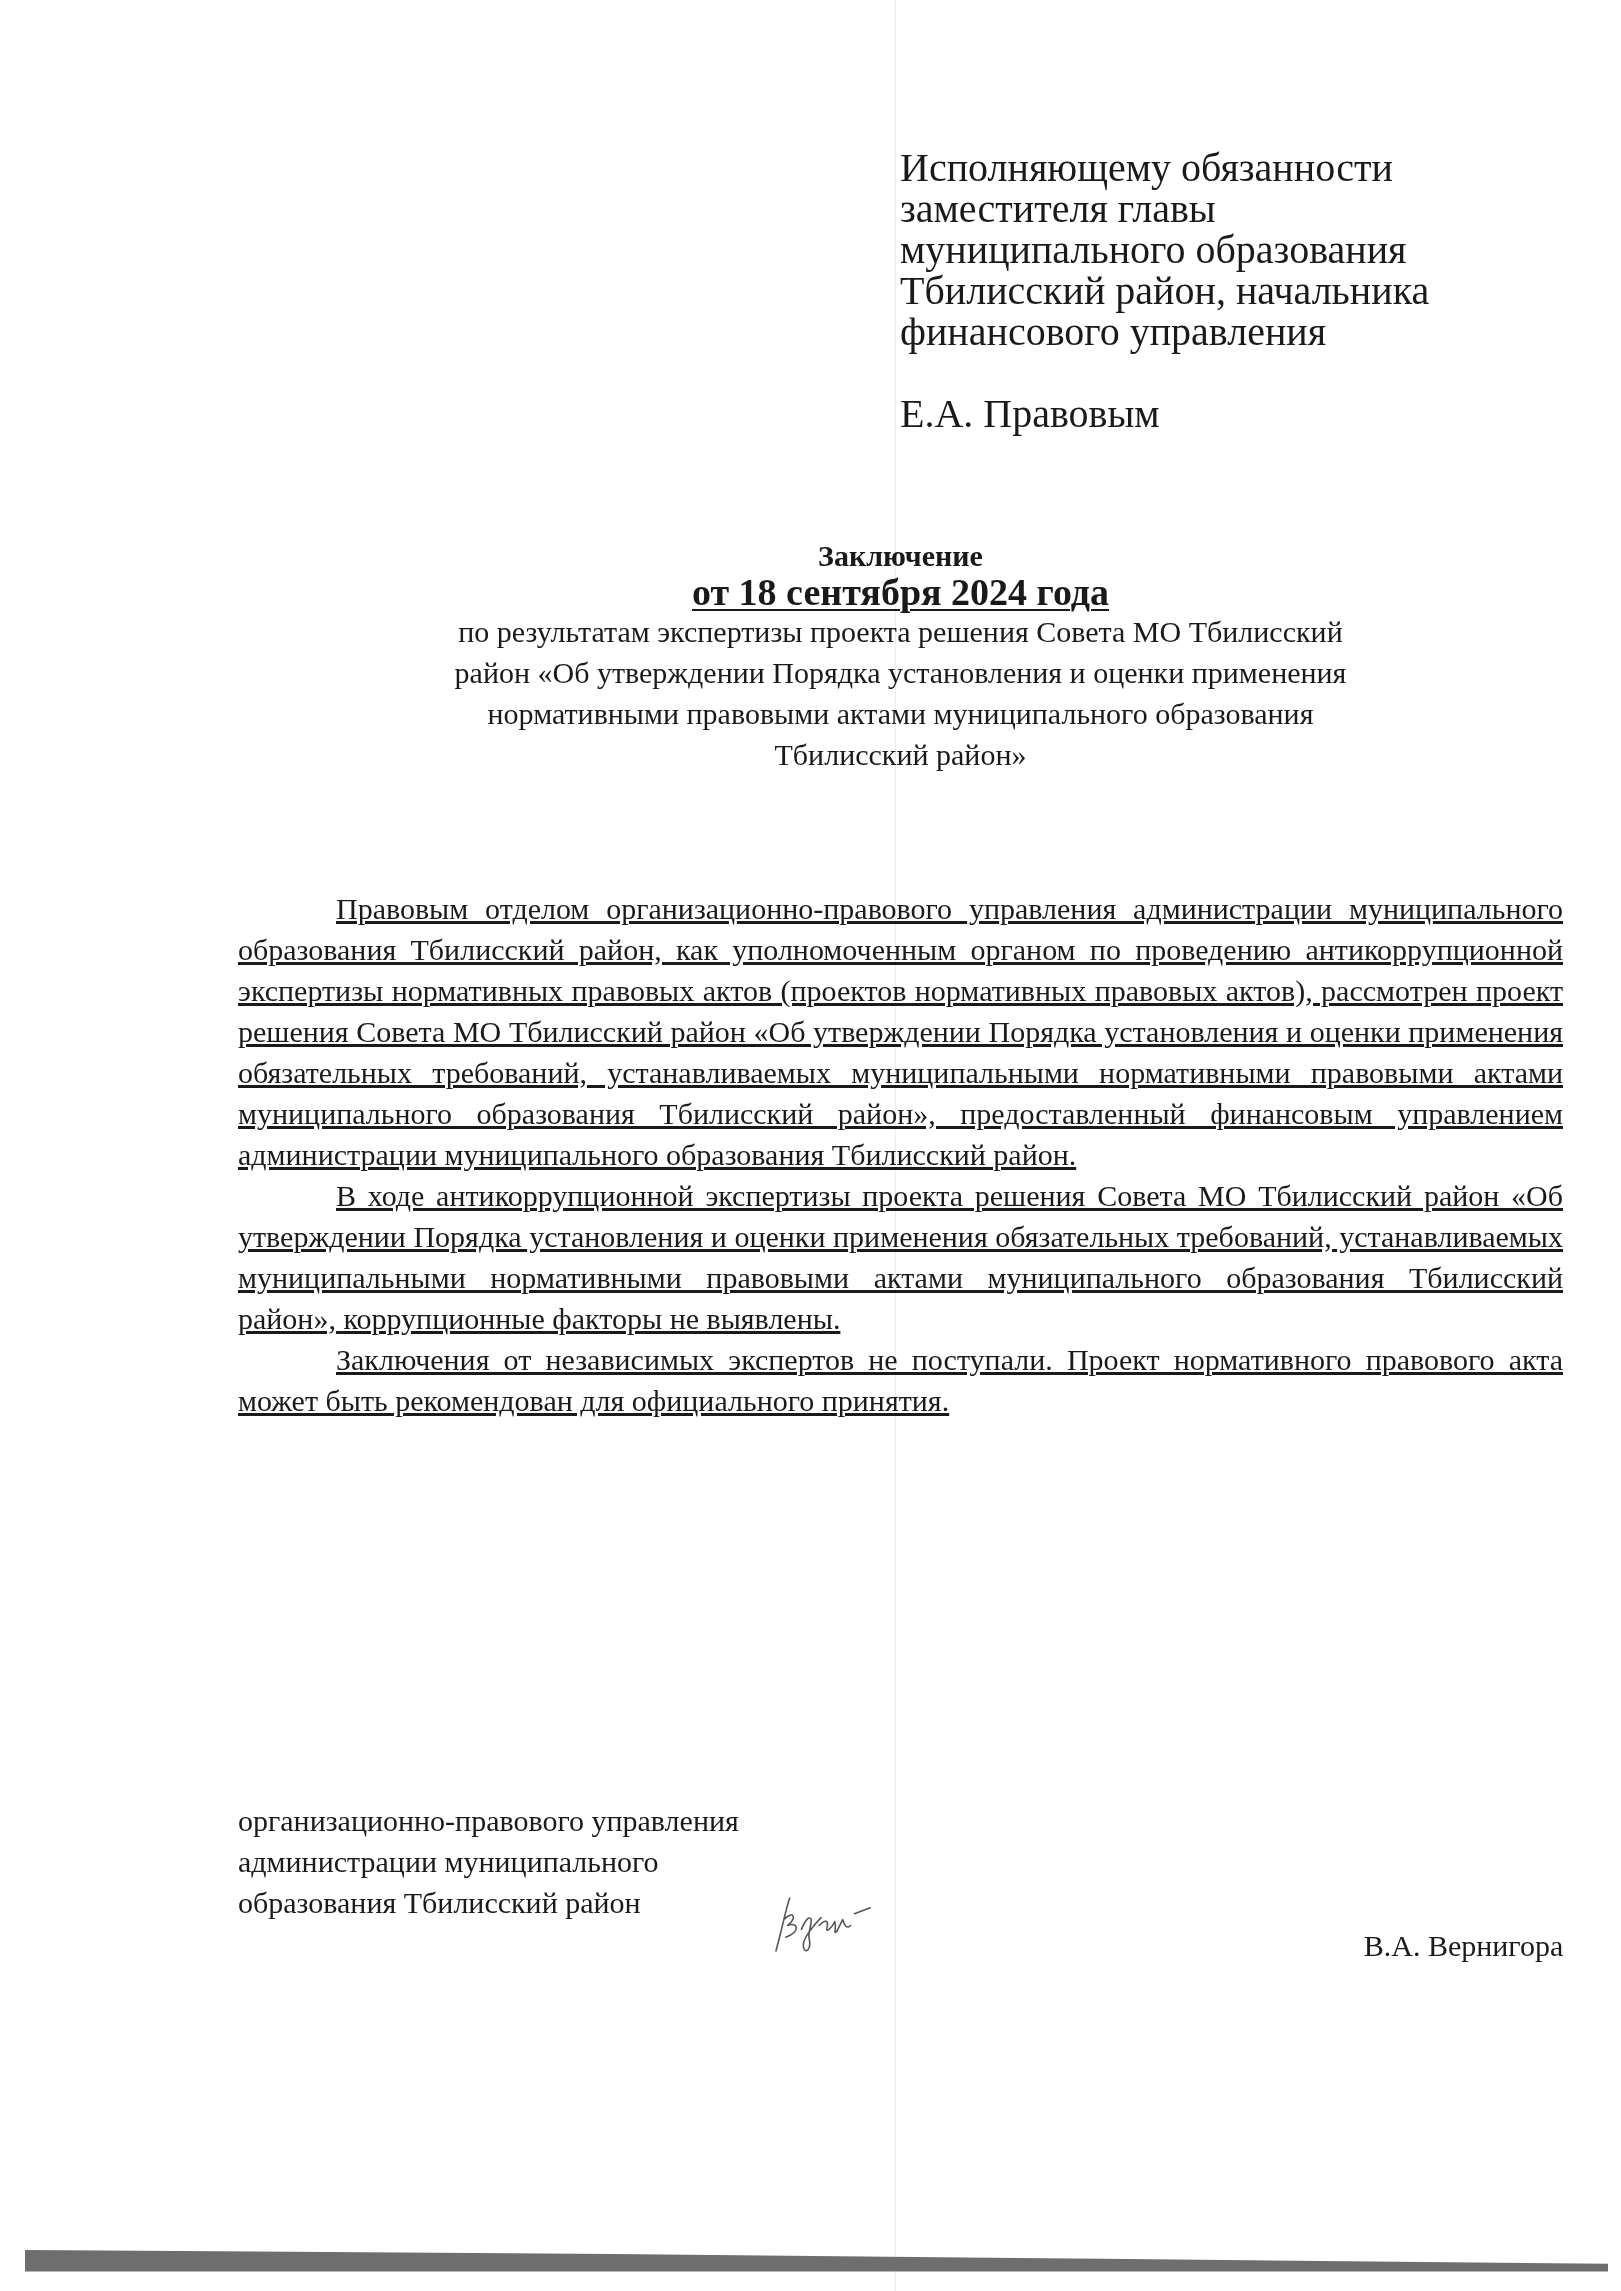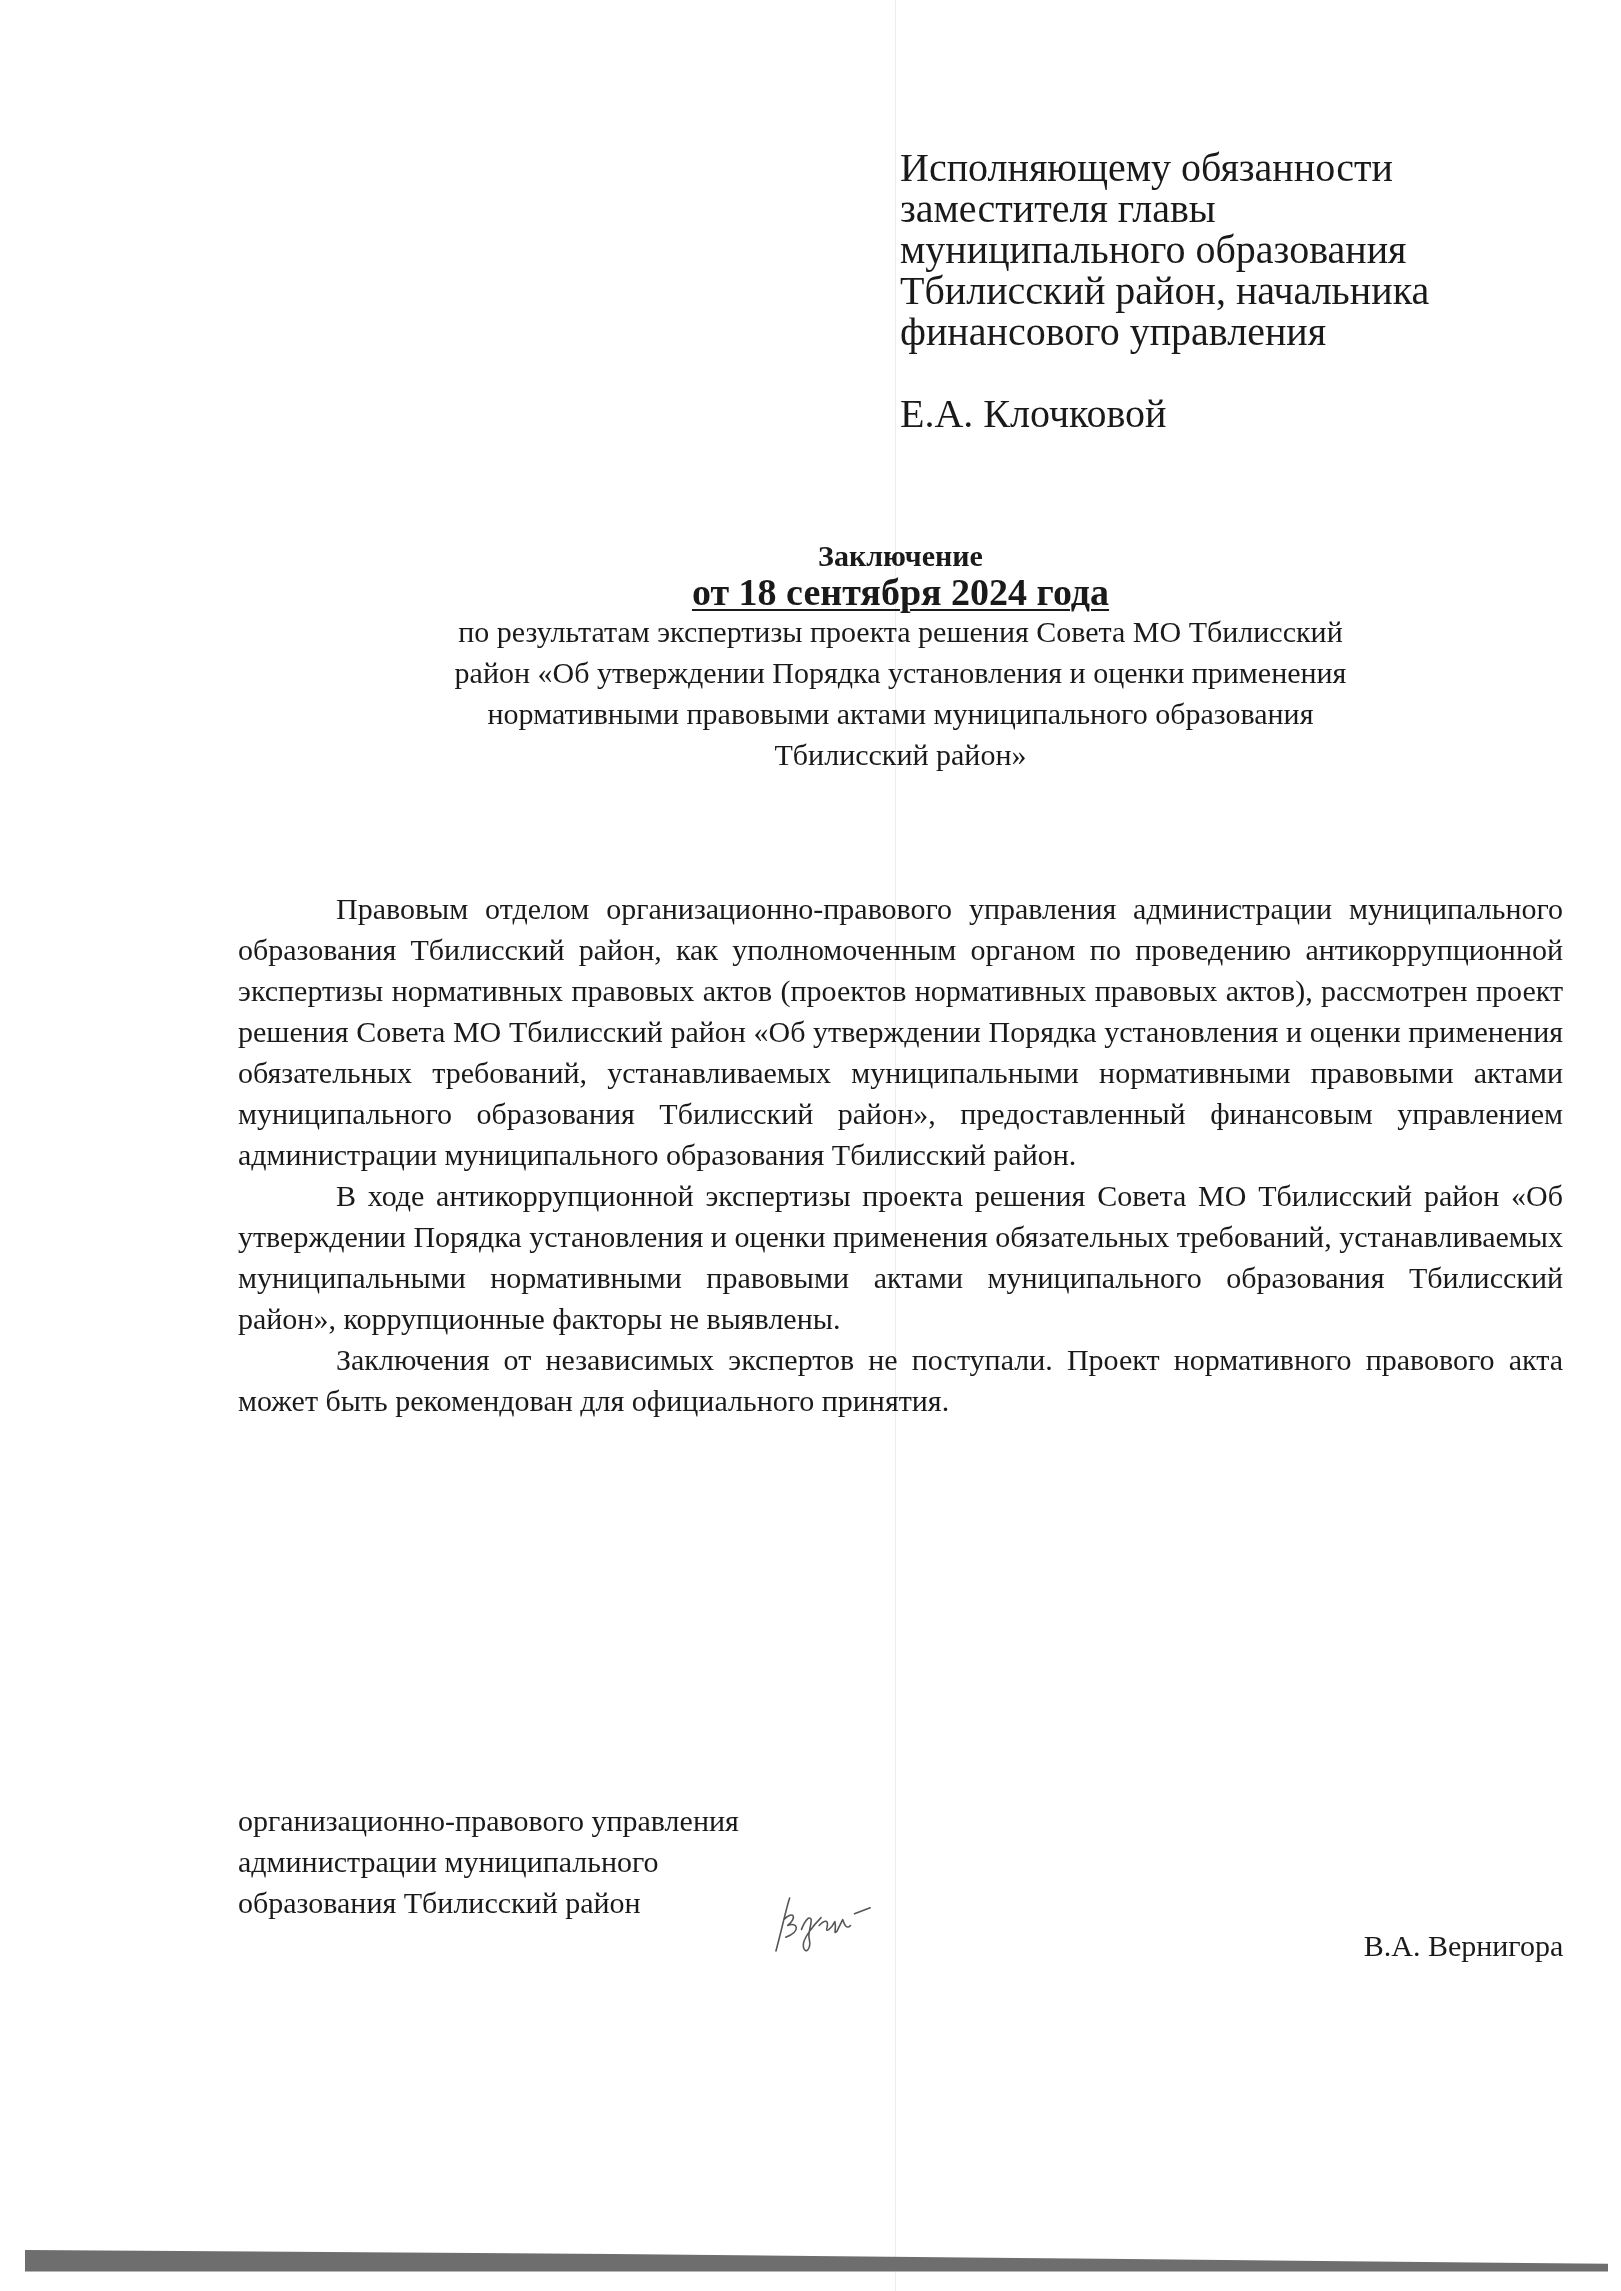--- a/index.html
+++ b/index.html
@@ -20,21 +20,21 @@
   .heading {
     position: absolute; left: 238px; top: 537px; width: 1325px; text-align: center;
   }
   .heading .title { font-weight: bold; font-size: 30px; line-height: 37px; display: block; }
   .heading .date { font-weight: bold; font-size: 38px; line-height: 37px; display: inline-block; text-decoration: underline; text-underline-offset: 3.9px; text-decoration-thickness: 2px; }
   .heading .subtitle { font-size: 30px; line-height: 41px; display: block; }
   .heading .subtitle span { display: block; }
 
   .body-text {
     position: absolute; left: 238px; top: 888px; width: 1325px;
-    font-size: 30px; line-height: 41px;
+    font-size: 30px; line-height: 41px; text-decoration: underline;
   }
   .body-text p {
     margin: 0; text-indent: 98px; text-align: justify;
   }
 
   .signature {
     position: absolute; left: 238px; top: 1800px; width: 1333px; height: 157px;
     font-size: 30px; line-height: 41px;
   }
   .signature .position span { display: block; white-space: nowrap; }
@@ -49,21 +49,21 @@
 <body>
 
 <div class="fold"></div>
 
 <div class="addressee">
   <span class="line">Исполняющему обязанности</span>
   <span class="line">заместителя главы</span>
   <span class="line">муниципального образования</span>
   <span class="line">Тбилисский район, начальника</span>
   <span class="line">финансового управления</span>
-  <span class="line name">Е.А. Клочковой</span>
+  <span class="line name">Е.А. Правовым</span>
 </div>
 
 <div class="heading">
   <span class="title">Заключение</span>
   <span class="date">от 18 сентября 2024 года</span>
   <div class="subtitle">
     <span>по результатам экспертизы проекта решения Совета МО Тбилисский</span>
     <span>район «Об утверждении Порядка установления и оценки применения</span>
     <span>нормативными правовыми актами муниципального образования</span>
     <span>Тбилисский район»</span>

